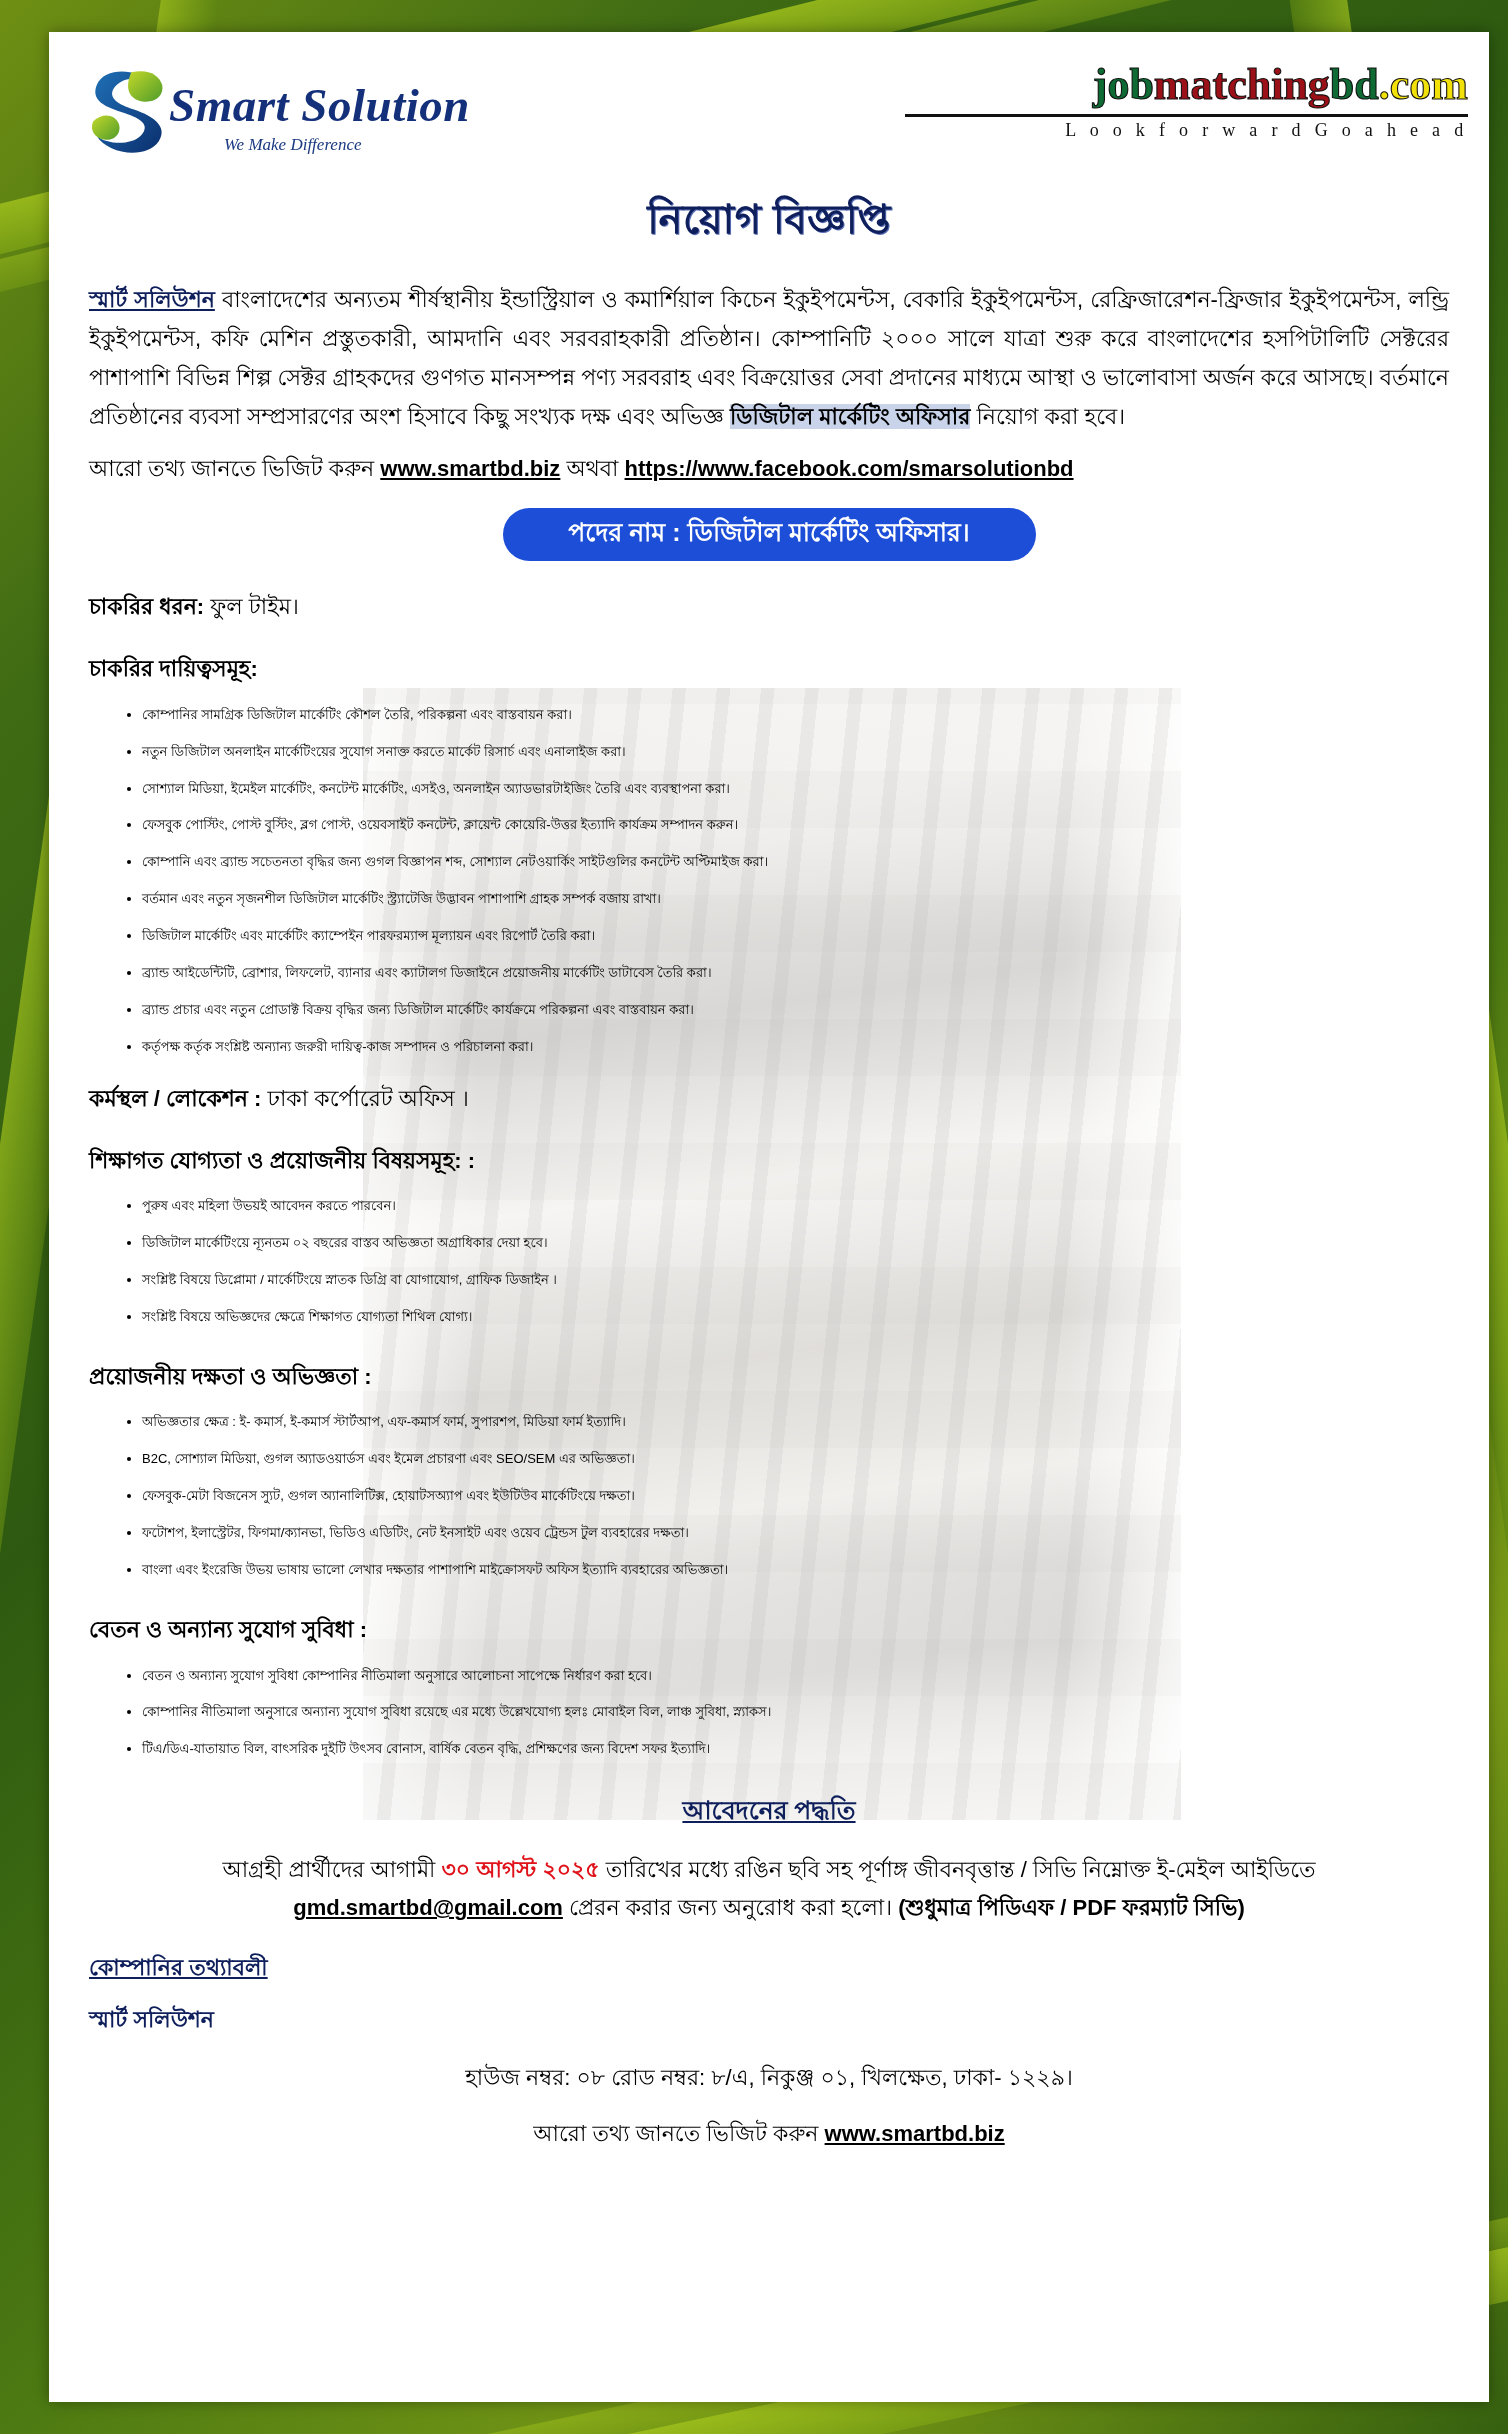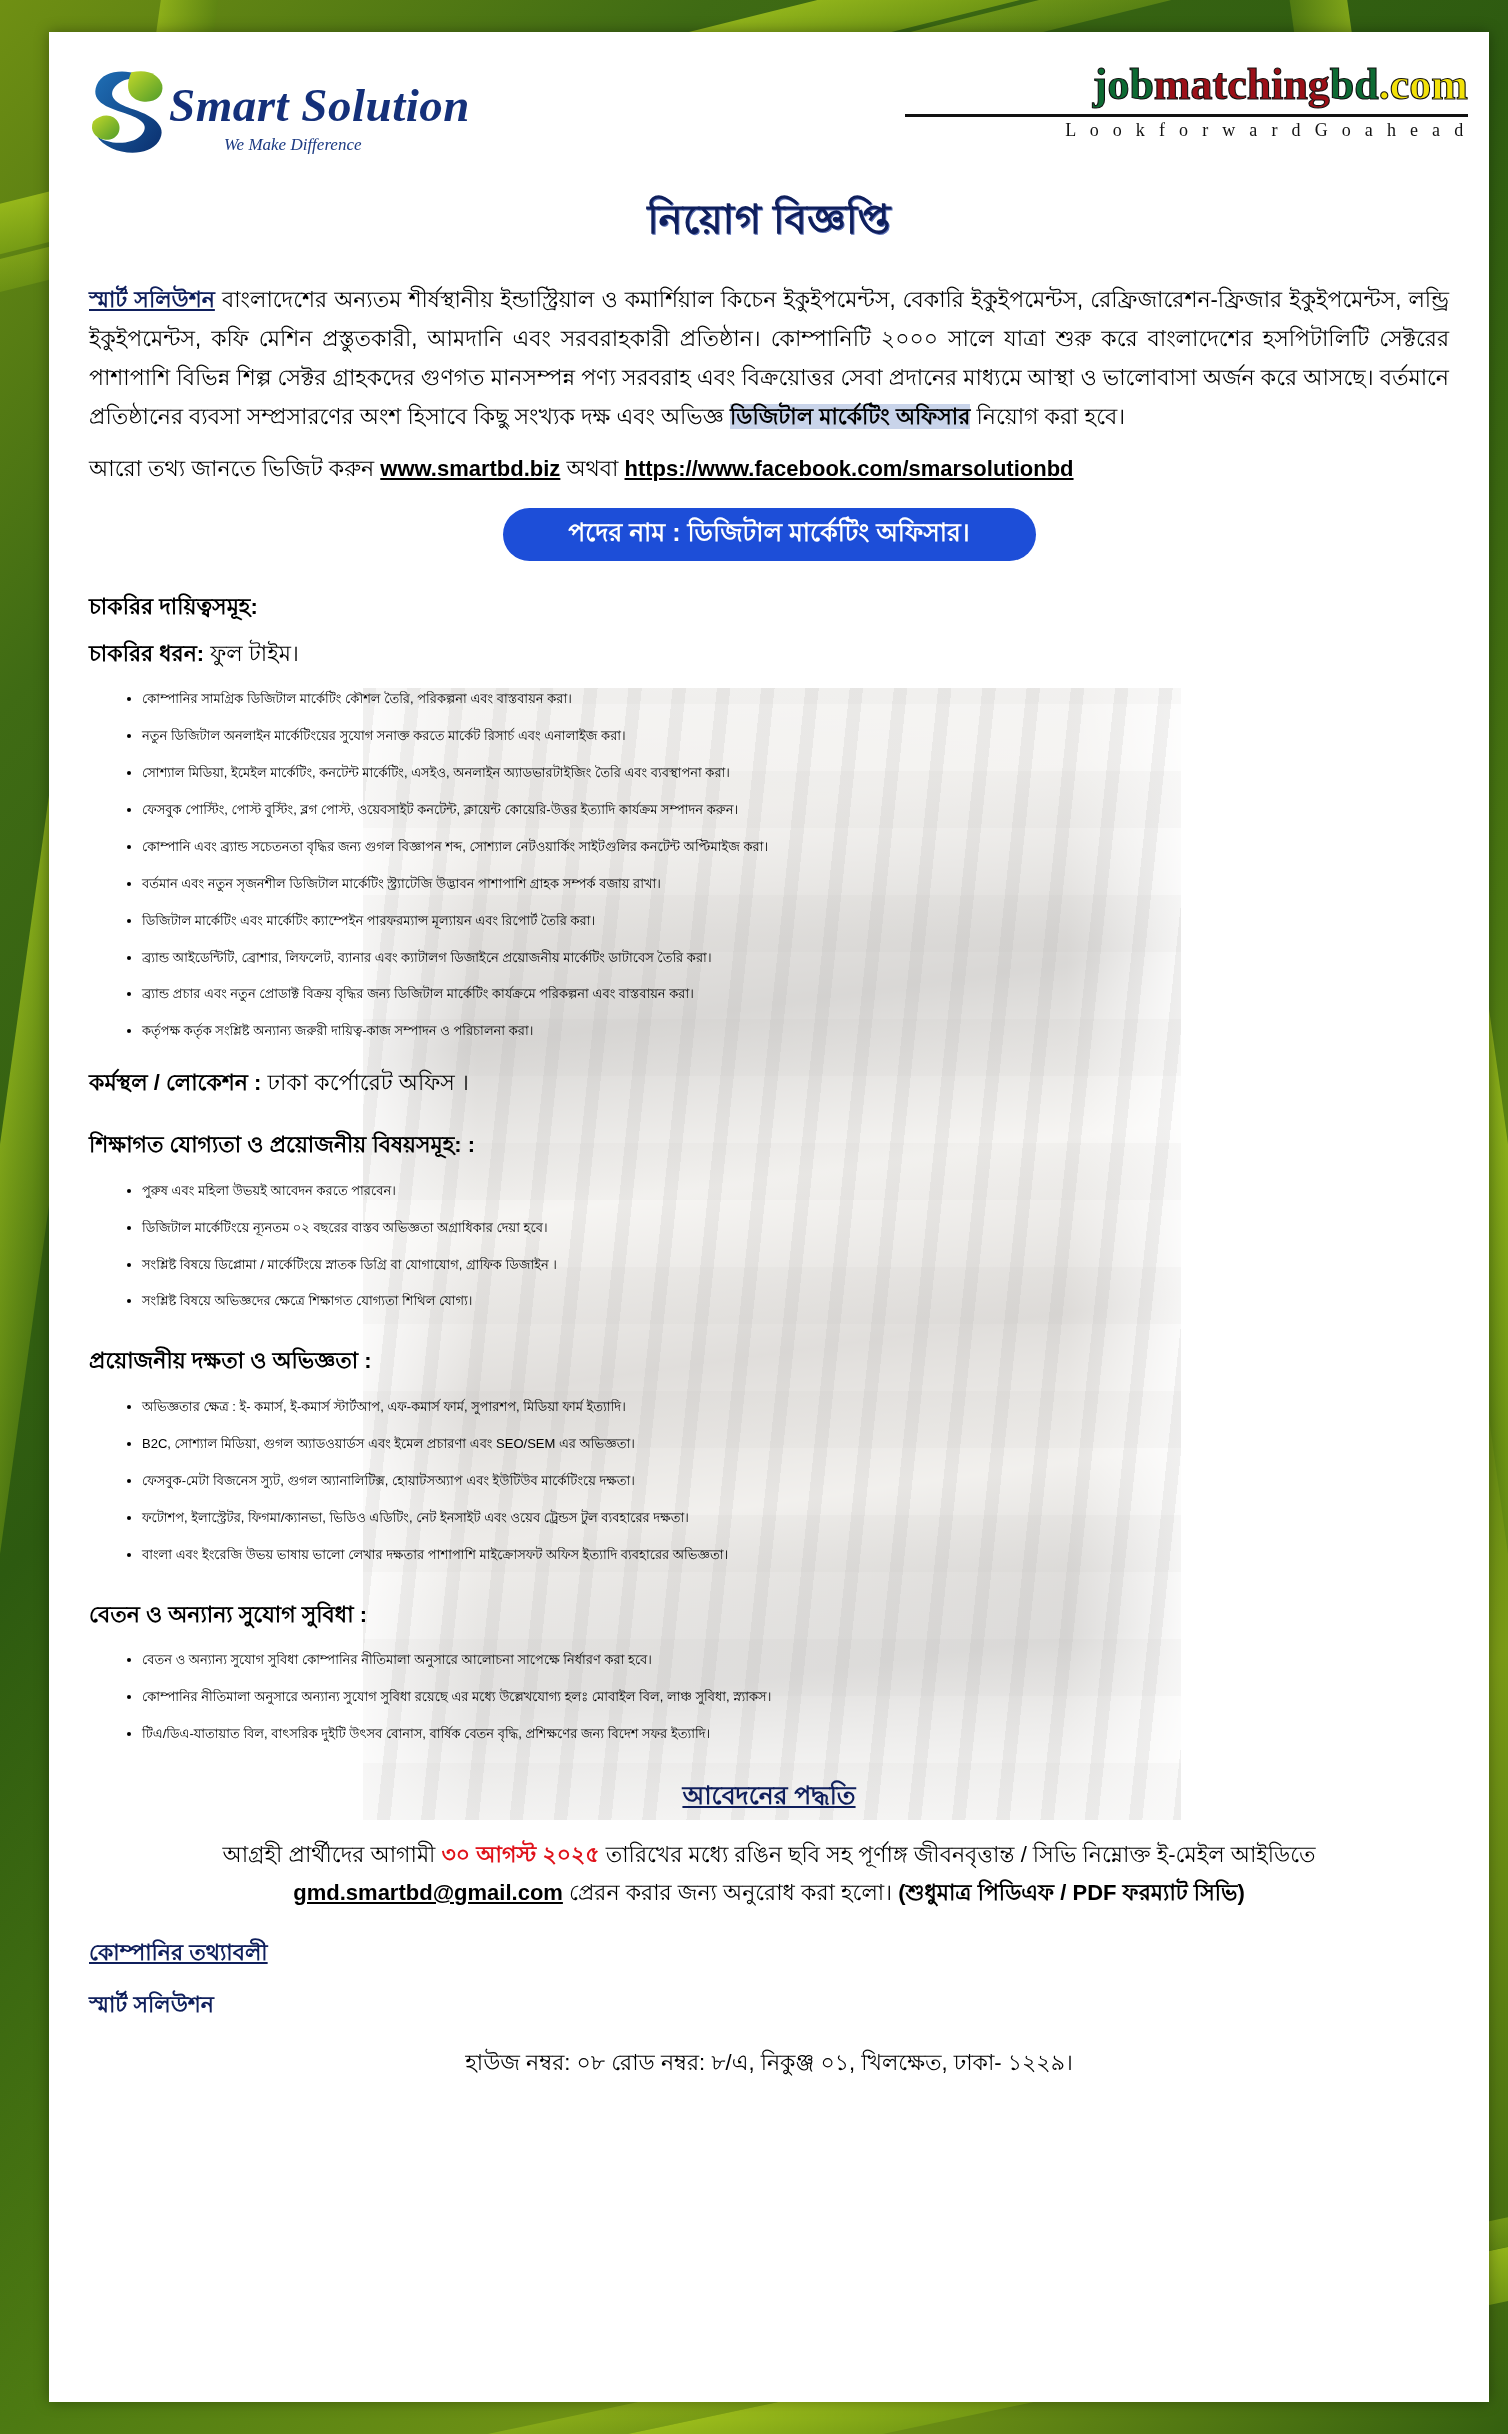--- a/index.html
+++ b/index.html
@@ -163,23 +163,23 @@
       <div class="title">নিয়োগ বিজ্ঞপ্তি</div>
 
       <div class="body">
 
         <p class="para"><span class="b u navy">স্মার্ট সলিউশন</span><span> বাংলাদেশের অন্যতম শীর্ষস্থানীয় ইন্ডাস্ট্রিয়াল ও কমার্শিয়াল কিচেন ইকুইপমেন্টস, বেকারি ইকুইপমেন্টস, রেফ্রিজারেশন-ফ্রিজার ইকুইপমেন্টস, লন্ড্রি ইকুইপমেন্টস, কফি মেশিন প্রস্তুতকারী, আমদানি এবং সরবরাহকারী প্রতিষ্ঠান। কোম্পানিটি ২০০০ সালে যাত্রা শুরু করে বাংলাদেশের হসপিটালিটি সেক্টরের পাশাপাশি বিভিন্ন শিল্প সেক্টর গ্রাহকদের গুণগত মানসম্পন্ন পণ্য সরবরাহ এবং বিক্রয়োত্তর সেবা প্রদানের মাধ্যমে আস্থা ও ভালোবাসা অর্জন করে আসছে। বর্তমানে প্রতিষ্ঠানের ব্যবসা সম্প্রসারণের অংশ হিসাবে কিছু সংখ্যক দক্ষ এবং অভিজ্ঞ </span><span class="hl">ডিজিটাল মার্কেটিং অফিসার</span><span> নিয়োগ করা হবে।</span></p>
 
         <p class="visitline"><span>আরো তথ্য জানতে ভিজিট করুন </span><a class="link" href="#">www.smartbd.biz</a><span> অথবা </span><a class="link" href="#">https://www.facebook.com/smarsolutionbd</a></p>
 
         <div class="postbanner">পদের নাম : ডিজিটাল মার্কেটিং অফিসার।</div>
 
+        <p class="sec"><span>চাকরির ধরন:</span><span style="font-weight:normal"> ফুল টাইম।</span></p>
+
         <p class="sec small">চাকরির দায়িত্বসমূহ:</p>
-
-        <p class="sec"><span>চাকরির ধরন:</span><span style="font-weight:normal"> ফুল টাইম।</span></p>
         <ul>
           <li>কোম্পানির সামগ্রিক ডিজিটাল মার্কেটিং কৌশল তৈরি, পরিকল্পনা এবং বাস্তবায়ন করা।</li>
           <li>নতুন ডিজিটাল অনলাইন মার্কেটিংয়ের সুযোগ সনাক্ত করতে মার্কেট রিসার্চ এবং এনালাইজ করা।</li>
           <li>সোশ্যাল মিডিয়া, ইমেইল মার্কেটিং, কনটেন্ট মার্কেটিং, এসইও, অনলাইন অ্যাডভারটাইজিং তৈরি এবং ব্যবস্থাপনা করা।</li>
           <li>ফেসবুক পোস্টিং, পোস্ট বুস্টিং, ব্লগ পোস্ট, ওয়েবসাইট কনটেন্ট, ক্লায়েন্ট কোয়েরি-উত্তর ইত্যাদি কার্যক্রম সম্পাদন করুন।</li>
           <li>কোম্পানি এবং ব্র্যান্ড সচেতনতা বৃদ্ধির জন্য গুগল বিজ্ঞাপন শব্দ, সোশ্যাল নেটওয়ার্কিং সাইটগুলির কনটেন্ট অপ্টিমাইজ করা।</li>
           <li>বর্তমান এবং নতুন সৃজনশীল ডিজিটাল মার্কেটিং স্ট্র্যাটেজি উদ্ভাবন পাশাপাশি গ্রাহক সম্পর্ক বজায় রাখা।</li>
           <li>ডিজিটাল মার্কেটিং এবং মার্কেটিং ক্যাম্পেইন পারফরম্যান্স মূল্যায়ন এবং রিপোর্ট তৈরি করা।</li>
           <li>ব্র্যান্ড আইডেন্টিটি, ব্রোশার, লিফলেট, ব্যানার এবং ক্যাটালগ ডিজাইনে প্রয়োজনীয় মার্কেটিং ডাটাবেস তৈরি করা।</li>
           <li>ব্র্যান্ড প্রচার এবং নতুন প্রোডাক্ট বিক্রয় বৃদ্ধির জন্য ডিজিটাল মার্কেটিং কার্যক্রমে পরিকল্পনা এবং বাস্তবায়ন করা।</li>
@@ -211,17 +211,18 @@
           <li>কোম্পানির নীতিমালা অনুসারে অন্যান্য সুযোগ সুবিধা রয়েছে এর মধ্যে উল্লেখযোগ্য হলঃ মোবাইল বিল, লাঞ্চ সুবিধা, স্ন্যাকস।</li>
           <li>টিএ/ডিএ-যাতায়াত বিল, বাৎসরিক দুইটি উৎসব বোনাস, বার্ষিক বেতন বৃদ্ধি, প্রশিক্ষণের জন্য বিদেশ সফর ইত্যাদি।</li>
         </ul>
 
         <p class="apply-head">আবেদনের পদ্ধতি</p>
         <p class="apply-body"><span>আগ্রহী প্রার্থীদের আগামী </span><span class="red">৩০ আগস্ট ২০২৫</span><span> তারিখের মধ্যে রঙিন ছবি সহ পূর্ণাঙ্গ জীবনবৃত্তান্ত / সিভি নিম্নোক্ত ই-মেইল আইডিতে </span><a class="link" href="#">gmd.smartbd@gmail.com</a><span> প্রেরন করার জন্য অনুরোধ করা হলো। </span><span class="b">(শুধুমাত্র পিডিএফ / PDF ফরম্যাট সিভি)</span></p>
 
         <p class="company-head">কোম্পানির তথ্যাবলী</p>
         <p class="company-name">স্মার্ট সলিউশন</p>
         <p class="company-line">হাউজ নম্বর: ০৮ রোড নম্বর: ৮/এ, নিকুঞ্জ ০১, খিলক্ষেত, ঢাকা- ১২২৯।</p>
+        <p class="company-line"><span>আরো তথ্য জানতে ভিজিট করুন </span><a class="link" href="#">www.smartbd.biz</a></p>
       </div>
     </div>
   </div>
 </div>
 
 
 </body></html>

